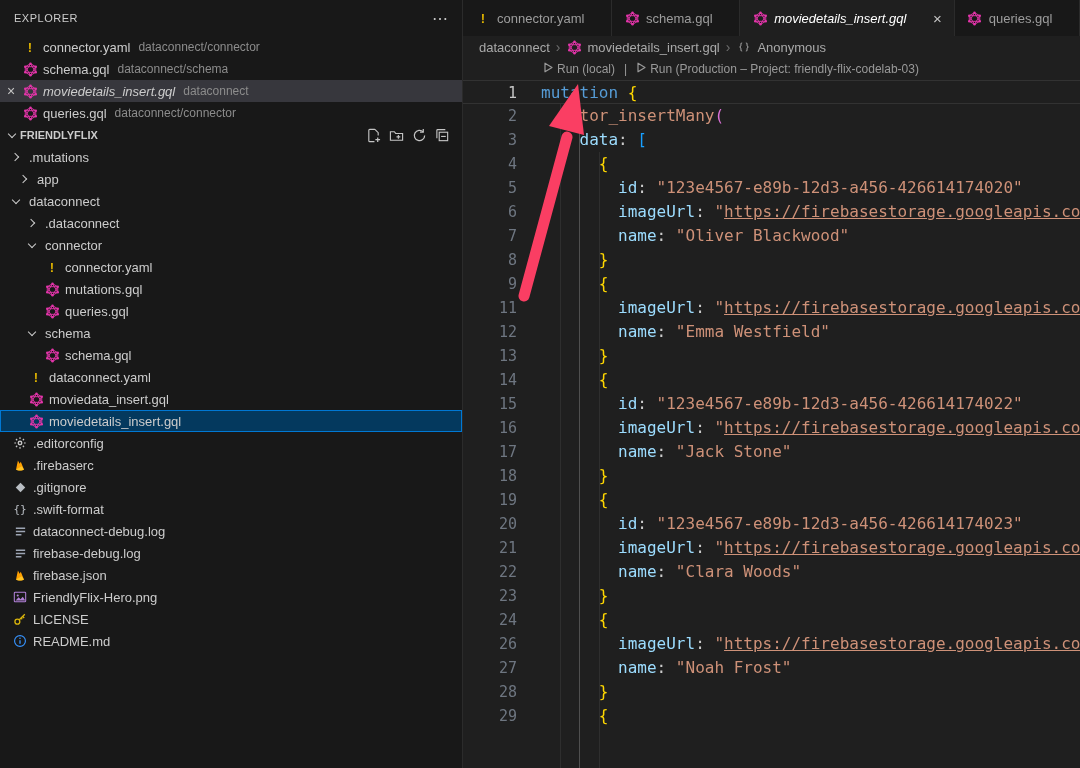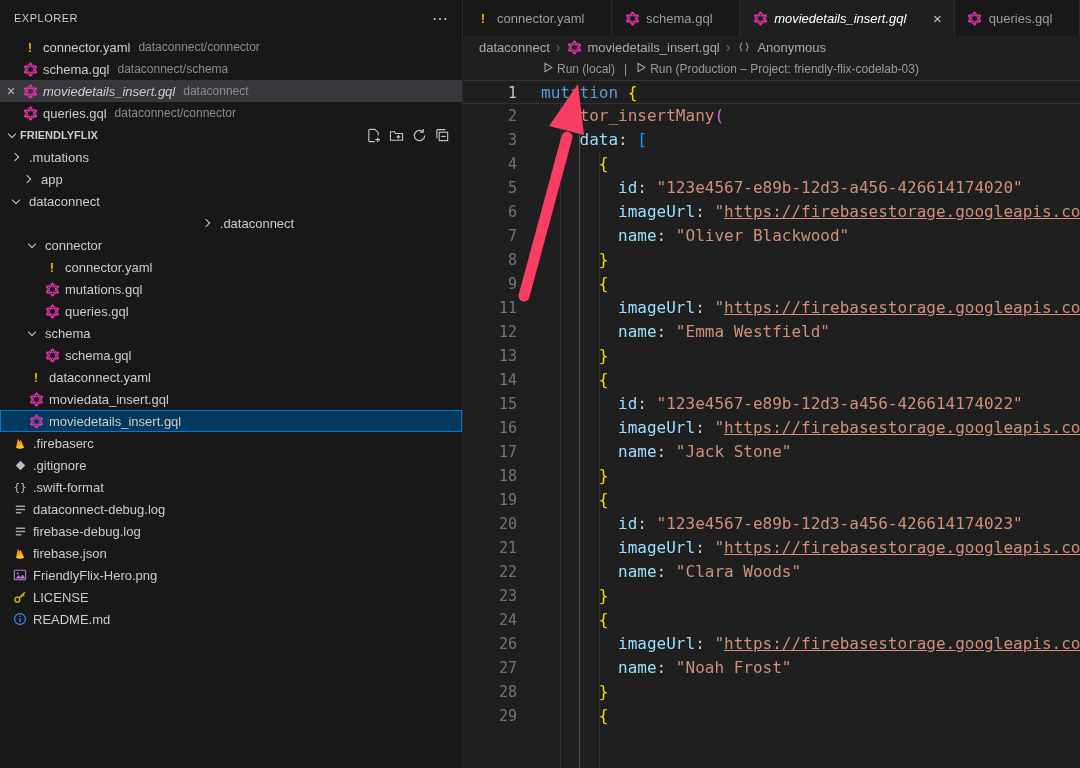--- a/index.html
+++ b/index.html
@@ -185,29 +185,29 @@
             <path d="M2 11V2.5a.8.8 0 0 1 .8-.8H11" fill="none" stroke="#c5c5c5" stroke-width="1.2"></path>
           </svg>
         </span>
       </span>
   </div>
   <div id="tree-rows">
       <div class="tree-row" style="padding-left: 8px;">
         <span class="chev col"></span>
         <span class="tree-label">.mutations</span>
       </div>
-      <div class="tree-row" style="padding-left: 0; margin-left: 20px;">
+      <div class="tree-row" style="padding-left: 16px;">
         <span class="chev col"></span>
         <span class="tree-label">app</span>
       </div>
       <div class="tree-row" style="padding-left: 8px;">
         <span class="chev exp"></span>
         <span class="tree-label">dataconnect</span>
       </div>
-      <div class="tree-row" style="padding-left: 31px; justify-content: center;">
+      <div class="tree-row" style="padding-left: 24px;">
         <span class="chev col"></span>
         <span class="tree-label">.dataconnect</span>
       </div>
       <div class="tree-row" style="padding-left: 24px;">
         <span class="chev exp"></span>
         <span class="tree-label">connector</span>
       </div>
       <div class="tree-row" style="padding-left: 44px;">
         <span class="icon">
           <span style="color:#ddb100;font-weight:700;font-size:13px">!</span>
@@ -316,20 +316,29 @@
               <circle cx="8" cy="1.8" r="1.3"></circle>
               <circle cx="2.4" cy="5" r="1.3"></circle>
               <circle cx="13.6" cy="5" r="1.3"></circle>
               <circle cx="2.4" cy="11" r="1.3"></circle>
               <circle cx="13.6" cy="11" r="1.3"></circle>
               <circle cx="8" cy="14.2" r="1.3"></circle>
             </g>
           </svg>
         </span>
         <span class="tree-label">moviedetails_insert.gql</span>
+      </div>
+      <div class="tree-row" style="padding-left: 12px;">
+        <span class="icon">
+          <svg width="14" height="14" viewBox="0 0 16 16">
+            <path fill="#c5c5c5" d="M8 5.2A2.8 2.8 0 1 0 8 10.8 2.8 2.8 0 0 0 8 5.2zm0 1.6a1.2 1.2 0 1 1 0 2.4 1.2 1.2 0 0 1 0-2.4z"></path>
+            <path stroke="#c5c5c5" stroke-width="1.4" d="M8 1.5v2M8 12.5v2M1.5 8h2M12.5 8h2M3.4 3.4l1.4 1.4M11.2 11.2l1.4 1.4M12.6 3.4l-1.4 1.4M4.8 11.2l-1.4 1.4"></path>
+          </svg>
+        </span>
+        <span class="tree-label">.editorconfig</span>
       </div>
       <div class="tree-row" style="padding-left: 12px;">
         <span class="icon">
           <svg width="14" height="14" viewBox="0 0 16 16">
             <path fill="#ffa000" d="M3.5 13.2 5.6 2.8l2 3.8 1.3-2.4 3.6 9c-1.6 1.5-7.4 1.5-9 0z"></path>
             <path fill="#ffcb2b" d="M3.5 13.2 10 9.5l2.5 3.7c-1.6 1.5-7.4 1.5-9 0z" opacity=".85"></path>
           </svg>
         </span>
         <span class="tree-label">.firebaserc</span>
       </div>

